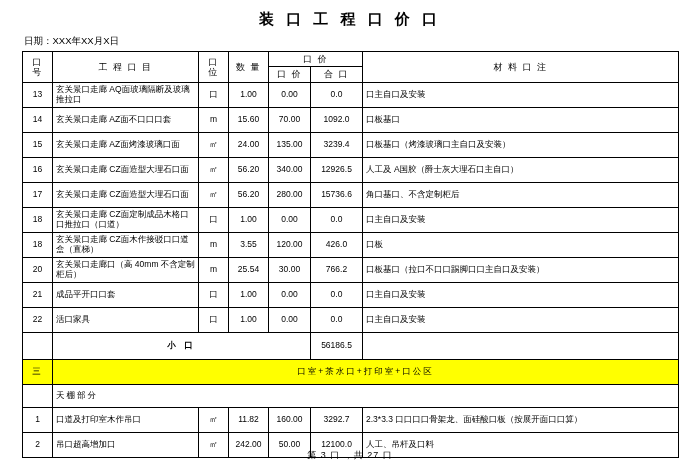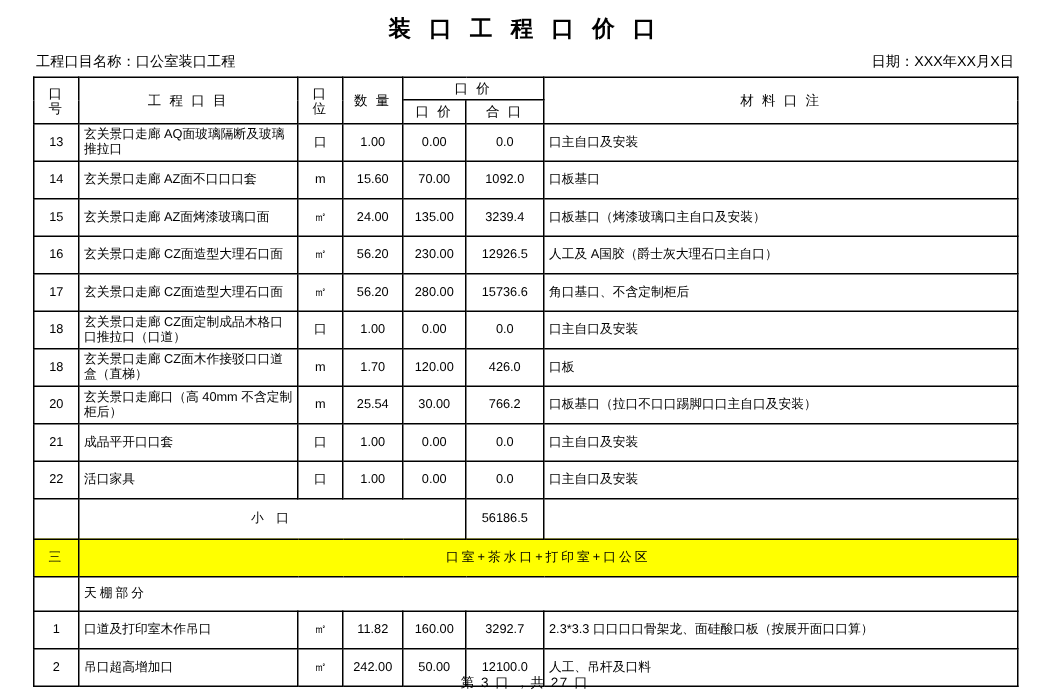--- a/index.html
+++ b/index.html
@@ -54,21 +54,21 @@
   .c-unit    { width: 30px;  text-align: center; }
   .c-qty     { width: 40px;  text-align: center; }
   .c-price   { width: 42px;  text-align: center; }
   .c-total   { width: 52px;  text-align: center; }
   .c-remark  { width: 316px; text-align: left; }
   .hdr td { text-align: center; font-size: 9px; letter-spacing: 1.5px; }
   .hdr-sub td { text-align: center; font-size: 9px; letter-spacing: 1.5px; }
   .num { text-align: center; }
   .row-tall td { height: 20px; }
   .subtotal td { height: 22px; }
-  .subtotal .lbl { text-align: center; letter-spacing: 3px; }
+  .subtotal .lbl { text-align: center; letter-spacing: 3px; font-weight: bold; }
   .highlight td { background: #ffff00; height: 20px; }
   .highlight .sec { text-align: center; letter-spacing: 2px; }
   .section-row td { height: 18px; text-align: left; letter-spacing: 2px; }
   .footer {
     position: absolute;
     bottom: 0;
     left: 0;
     width: 700px;
     text-align: center;
     font-size: 9px;
@@ -77,23 +77,20 @@
   .blank { }
 </style>
 </head>
 <body>
 
 <div class="page">
 
   <div class="doc-title">装 口 工 程 口 价 口</div>
 
   <div class="meta-row">
-    <div>
-      <span>工程口目名称：</span><span>口公室装口工程</span>
-    </div>
     <div>日期：XXX年XX月X日</div>
   </div>
 
   <table class="sheet">
     <colgroup>
       <col class="c-no">
         <col class="c-item">
         <col class="c-unit">
         <col class="c-qty">
       <col class="c-price">
@@ -142,21 +139,21 @@
         <td class="num">135.00</td>
         <td class="num">3239.4</td>
         <td>口板基口（烤漆玻璃口主自口及安装）</td>
       </tr>
 
       <tr class="row-tall">
         <td class="num">16</td>
         <td>玄关景口走廊 CZ面造型大理石口面</td>
         <td class="num">㎡</td>
         <td class="num">56.20</td>
-        <td class="num">230.00</td>
+        <td class="num">340.00</td>
         <td class="num">12926.5</td>
         <td>人工及 A国胶（爵士灰大理石口主自口）</td>
       </tr>
 
       <tr class="row-tall">
         <td class="num">17</td>
         <td>玄关景口走廊 CZ面造型大理石口面</td>
         <td class="num">㎡</td>
         <td class="num">56.20</td>
         <td class="num">280.00</td>
@@ -171,21 +168,21 @@
         <td class="num">1.00</td>
         <td class="num">0.00</td>
         <td class="num">0.0</td>
         <td>口主自口及安装</td>
       </tr>
 
       <tr class="row-tall">
         <td class="num">18</td>
         <td>玄关景口走廊 CZ面木作接驳口口道盒（直梯）</td>
         <td class="num">m</td>
-        <td class="num">1.70</td>
+        <td class="num">3.55</td>
         <td class="num">120.00</td>
         <td class="num">426.0</td>
         <td>口板</td>
       </tr>
 
       <tr class="row-tall">
         <td class="num">20</td>
         <td>玄关景口走廊口（高 40mm 不含定制柜后）</td>
         <td class="num">m</td>
         <td class="num">25.54</td>

